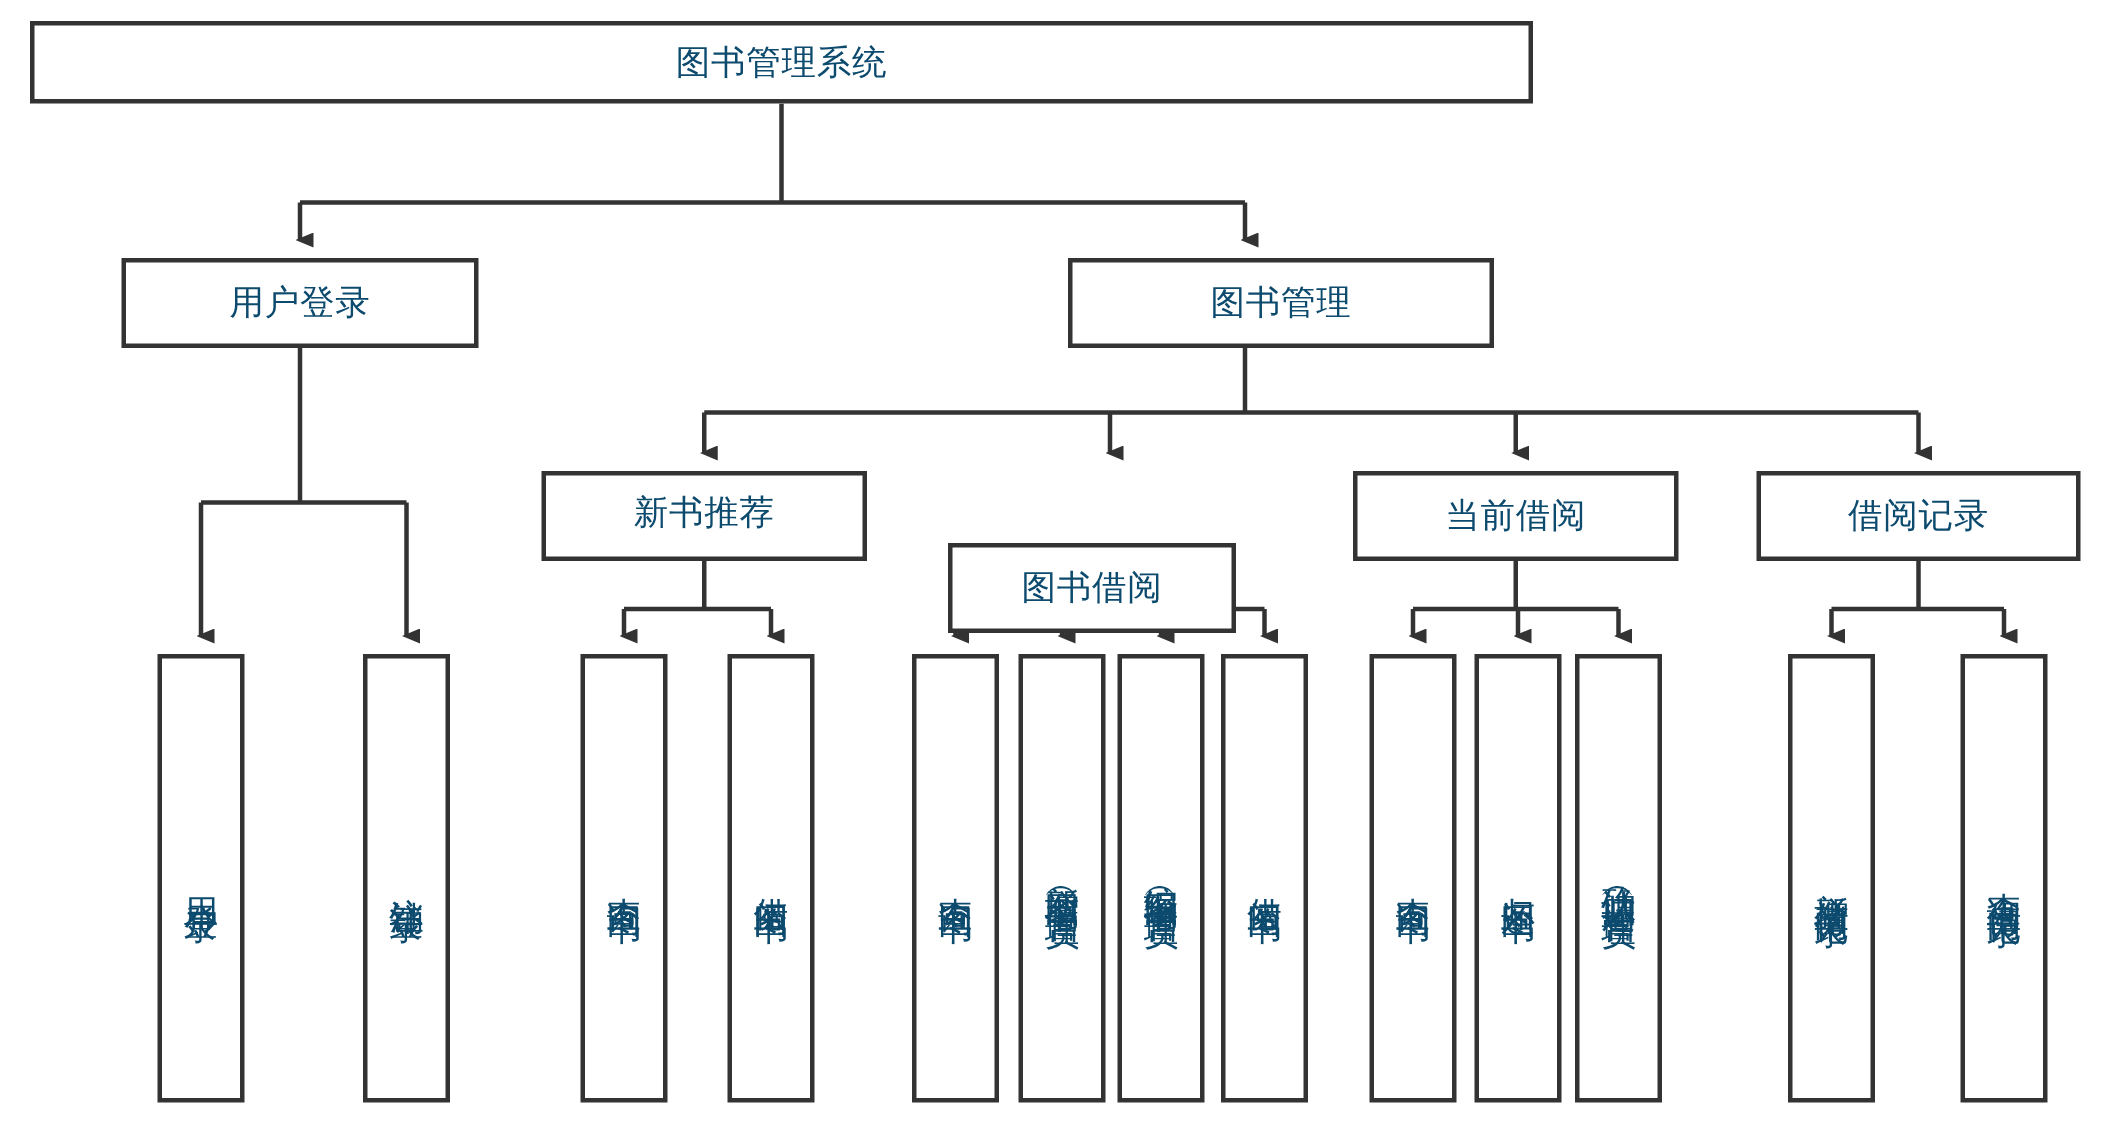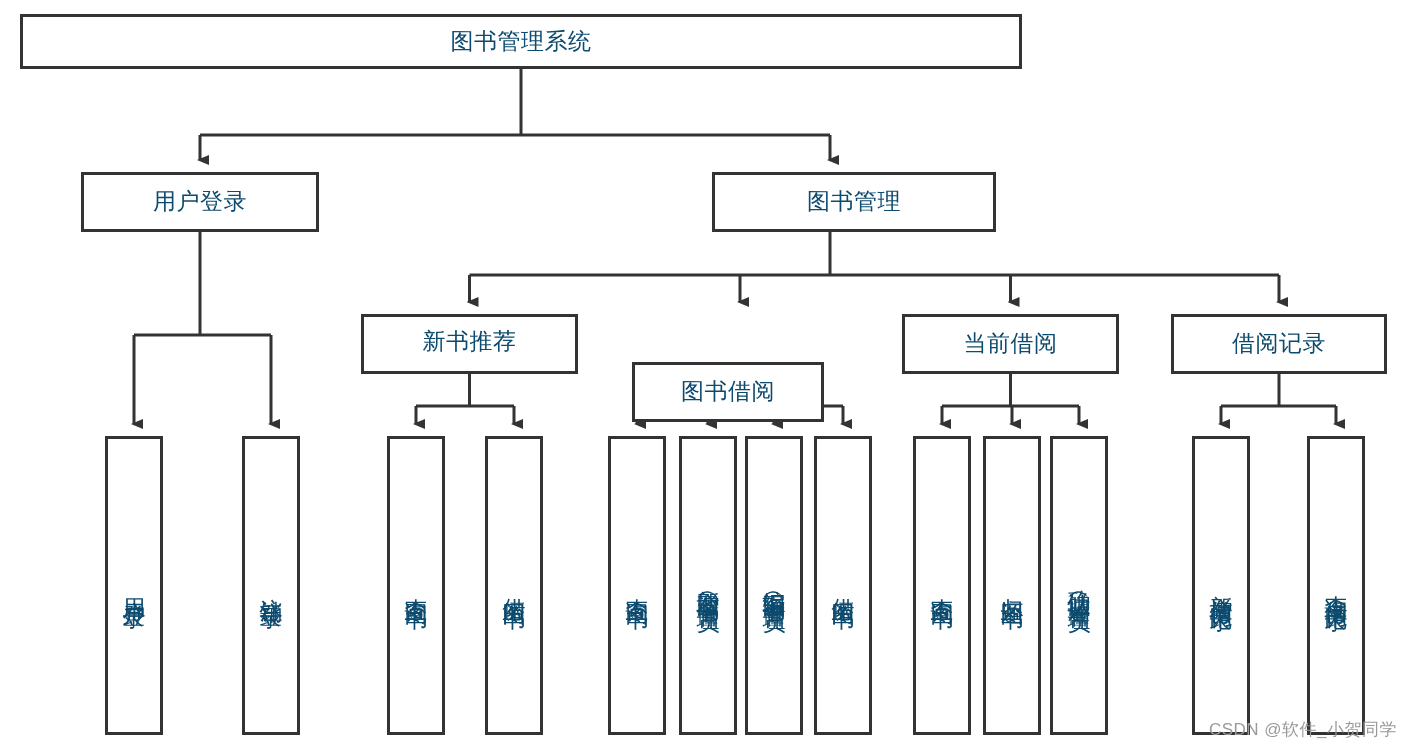--- a/index.html
+++ b/index.html
@@ -168,14 +168,13 @@
         <span class="lbl">确认归还（管理员）</span>
       </div>
       <div class="node vert" style="left: 1192px; top: 436px; width: 58px; height: 299px;">
         <span class="lbl">新增借阅记录</span>
       </div>
       <div class="node vert" style="left: 1307px; top: 436px; width: 58px; height: 299px;">
         <span class="lbl">查询借阅记录</span>
       </div>
     </div>
 
-  <div id="watermark">CSDN @软件_小贺同学</div>
 </div>
 
 </body></html>

